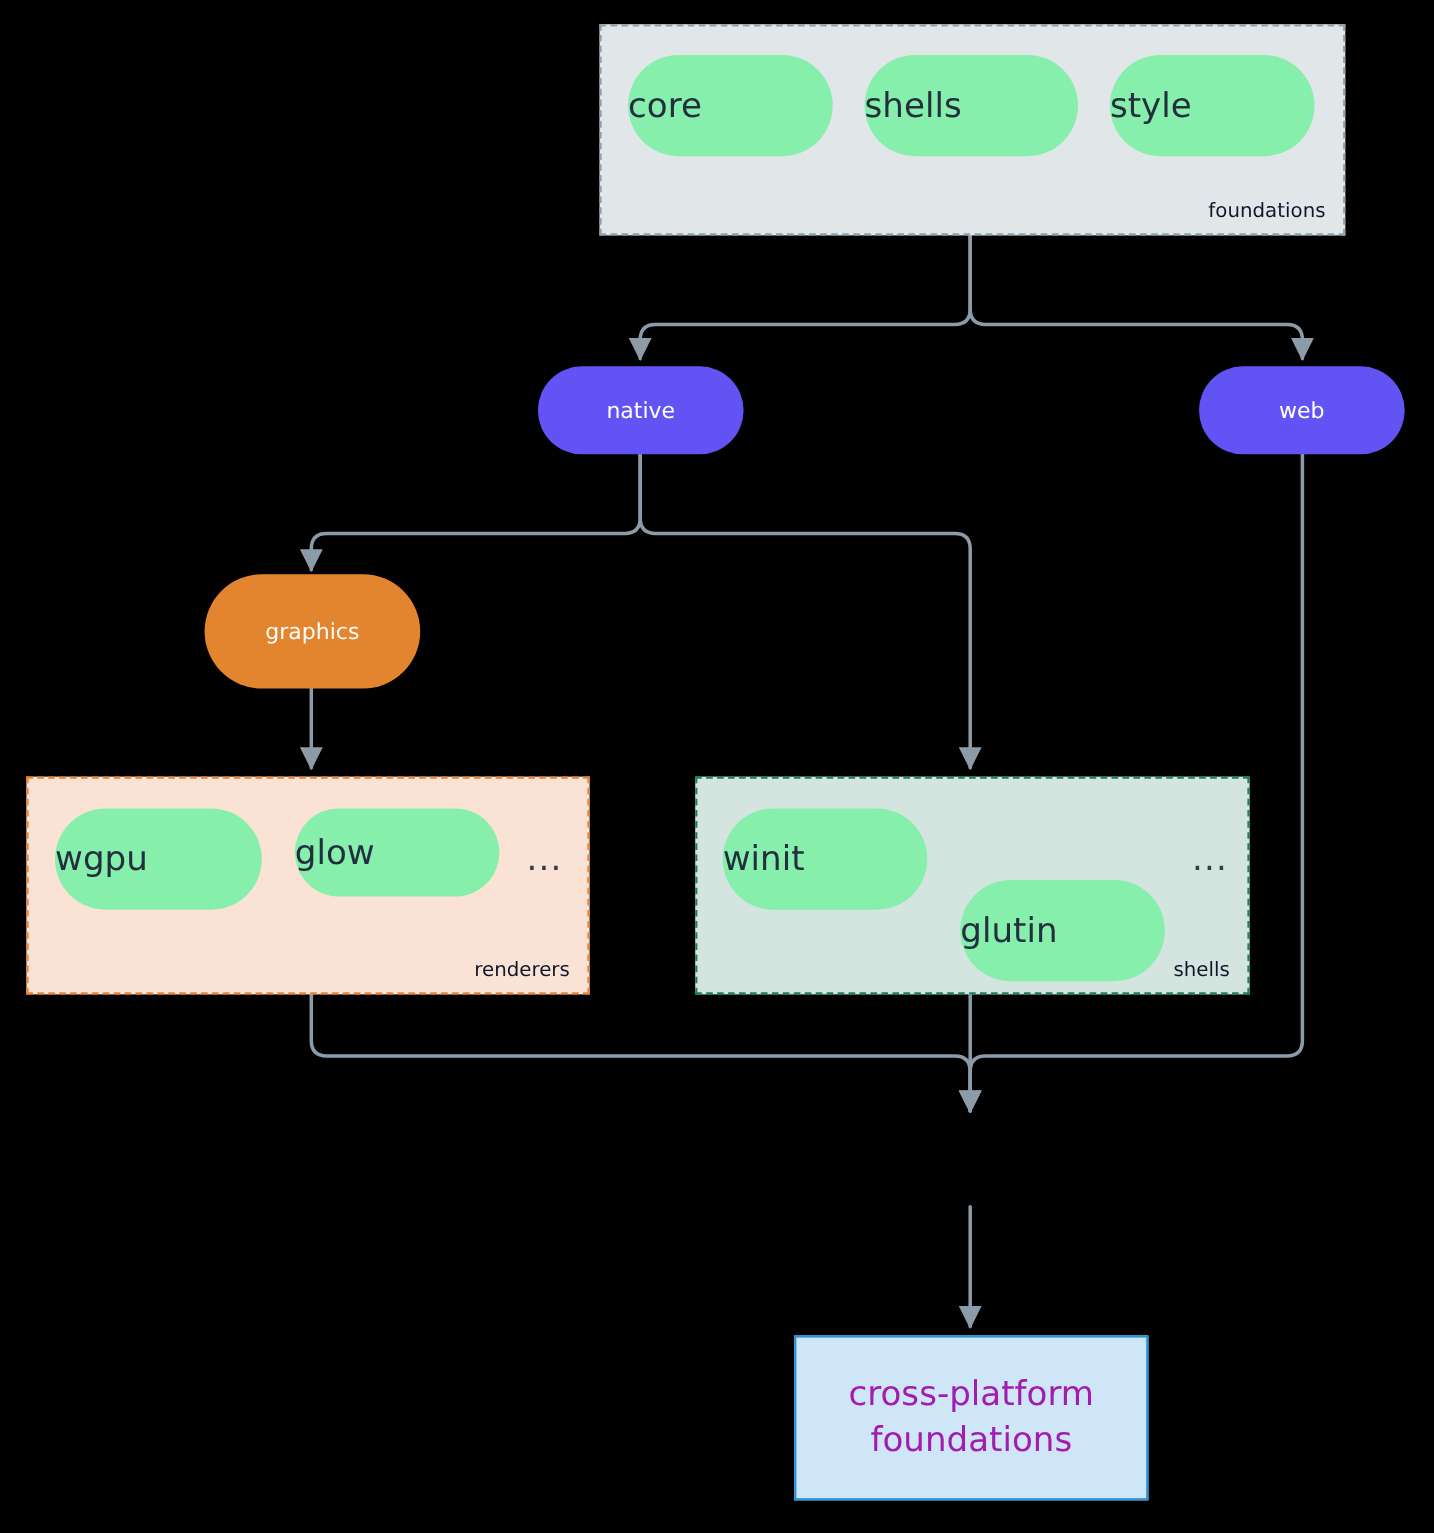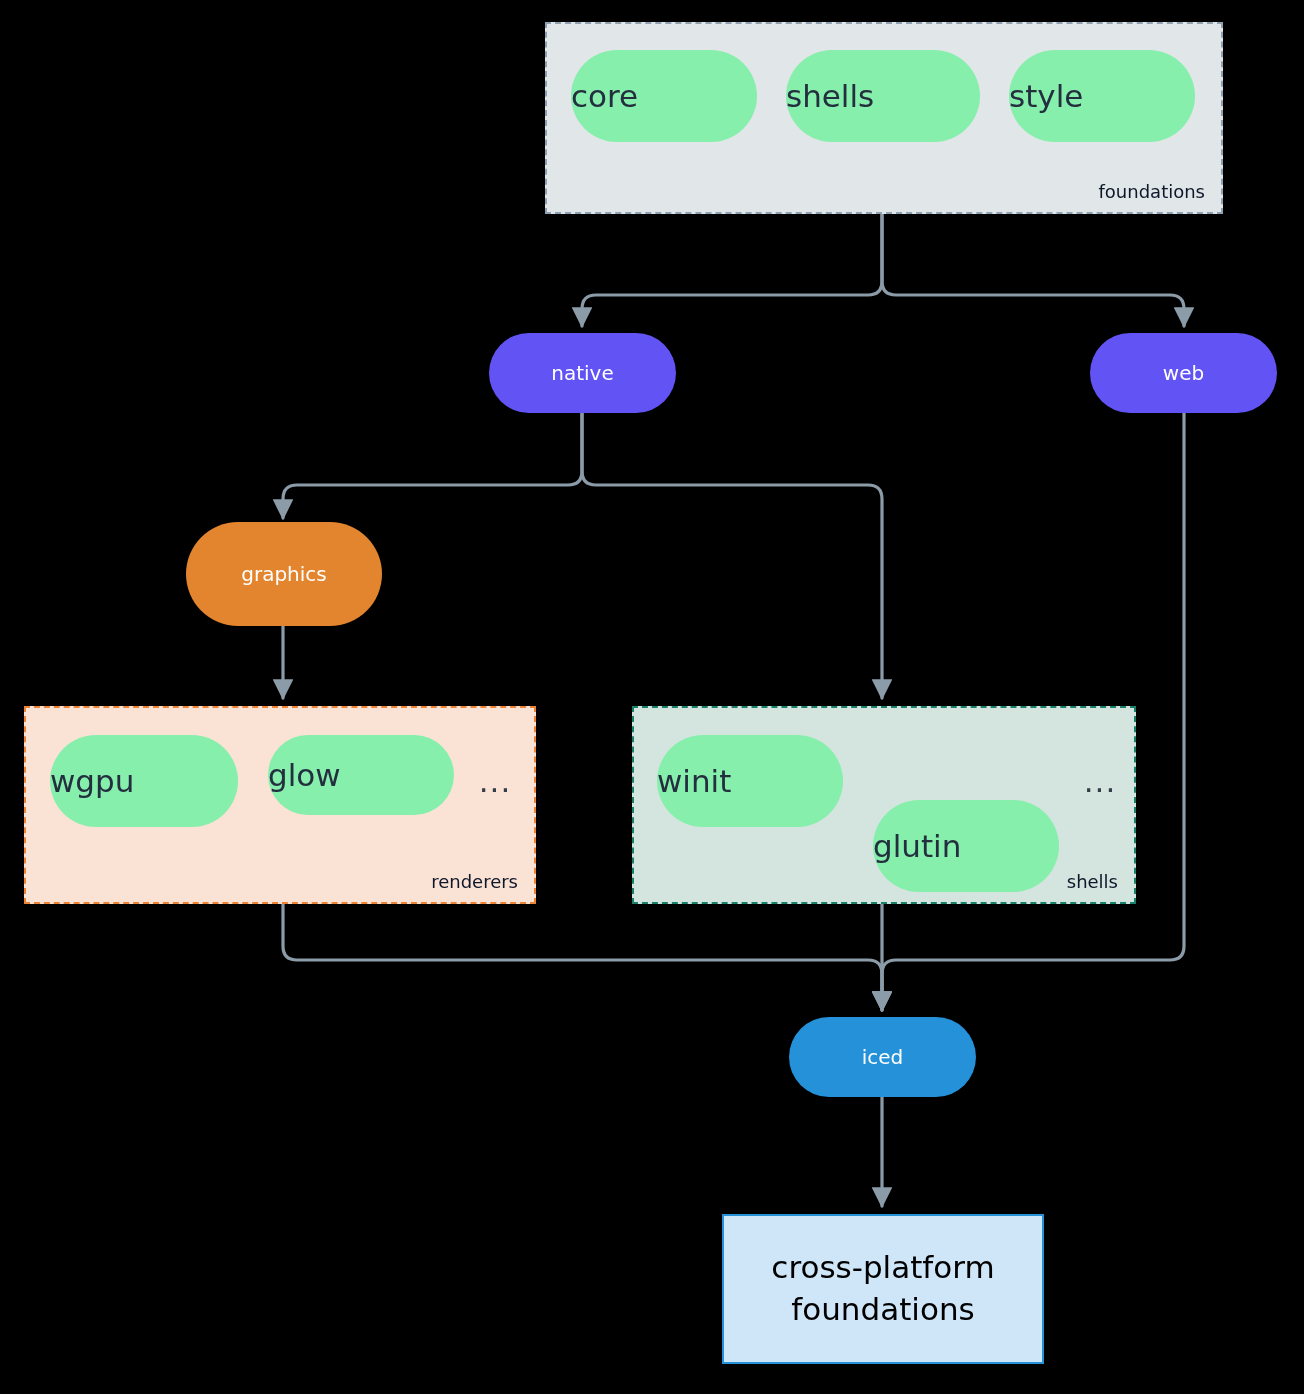--- a/index.html
+++ b/index.html
@@ -92,21 +92,21 @@
   }
   .node-native, .node-web { background: #6254f4; }
   .node-graphics          { background: #e3852f; }
   .node-iced              { background: #2491d9; }
 
   
   .rect-node {
     position: absolute;
     background: #cfe5f8;
     border: 2px solid #2491d9;
-    color: #000000;
+    color: #a21caf;
     font-size: 31px;
     line-height: 1.35;
     text-align: center;
     display: flex;
     flex-direction: column;
     align-items: center;
     justify-content: center;
     box-sizing: border-box;
   }
 </style>
@@ -187,22 +187,19 @@
   <div class="pill" style="left:657px; top:735px; width:186px; height:92px;">
     <span>winit</span>
   </div>
   <div class="pill" style="left:873px; top:772px; width:186px; height:92px;margin-top:28px;">
     <span>glutin</span>
   </div>
   <div class="dots" style="left:1075px; top:735px; width:50px; height:92px;">
     <span>...</span>
   </div>
 
-  <div class="node node-iced" style="left:789px; top:1017px; width:187px; height:80px;">
-    <span>iced</span>
-  </div>
 
   <div class="rect-node" style="left:722px; top:1214px; width:322px; height:150px;">
     <span>cross-platform</span>
     <span>foundations</span>
   </div>
 
 </div>
 
 </body></html>

